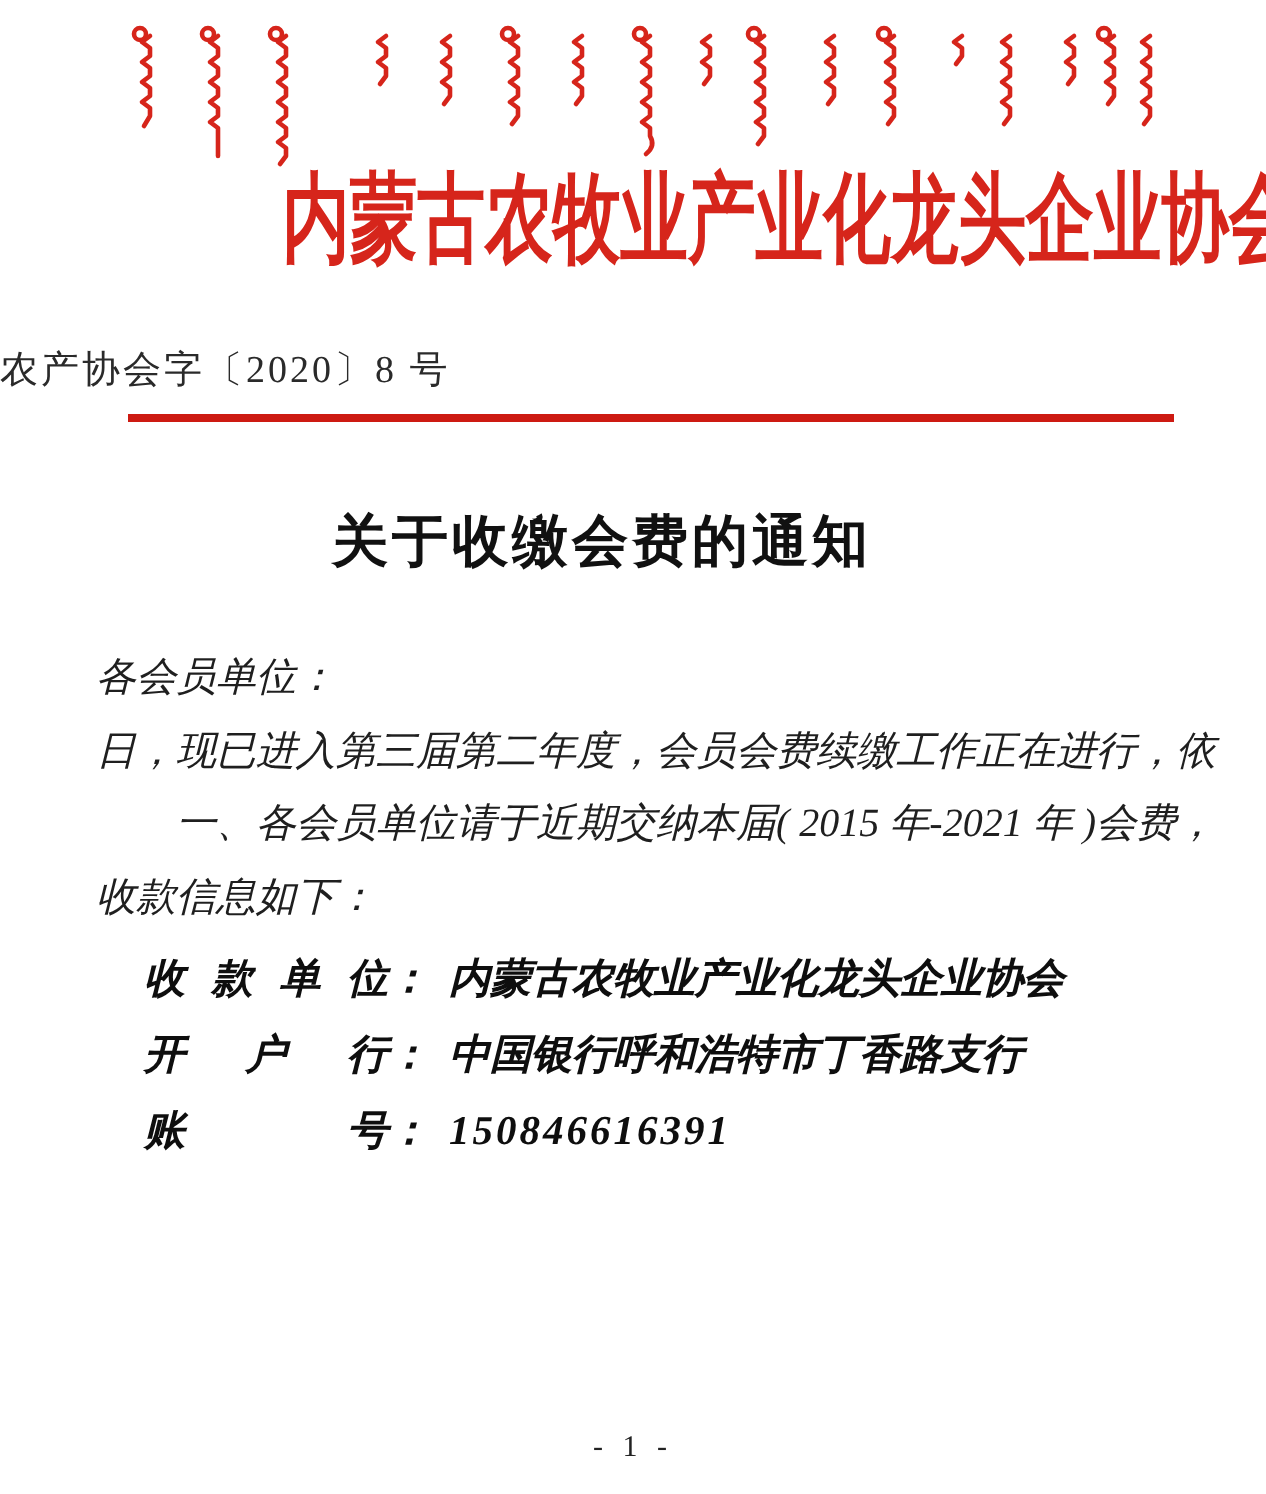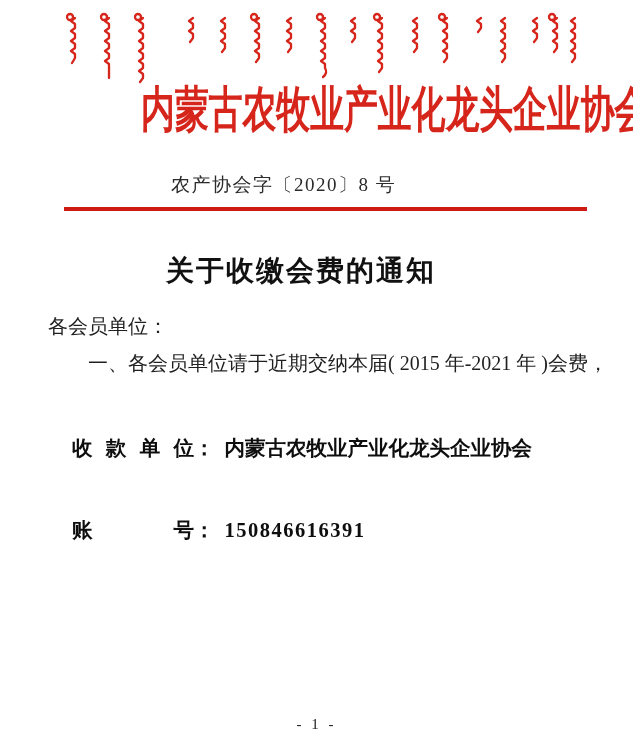--- a/index.html
+++ b/index.html
@@ -22,52 +22,51 @@
   .masthead .org-title{
     display:inline-block;
     font-size:49px;line-height:52px;
     font-weight:bold;
     color:#d6251b;
     transform:scaleX(0.69);
     transform-origin:center;
     letter-spacing:0;
   }
   .doc-number{
-    position:absolute;top:172px;left:16px;width:535px;
-    text-align:center;
+    position:absolute;top:172px;left:0;width:535px;
     font-size:19px;letter-spacing:1.5px;color:#2a2a2a;
   }
   .red-rule{
     position:absolute;top:207px;left:64px;width:523px;height:4px;
     background:#cd1a12;
   }
   .notice-title{
     position:absolute;top:252px;left:0;width:602px;
     text-align:center;
     font-size:28px;font-weight:bold;letter-spacing:2px;color:#111;
   }
   .body-block{
-    position:absolute;top:308px;left:48px;width:545px;
+    position:absolute;top:321px;left:48px;width:545px;
     font-size:20px;line-height:36.6px;
     white-space:nowrap;
+    font-style:italic;
   }
   .line{white-space:nowrap;}
   .indent{text-indent:40px;}
   .payment-block{
     margin-top:4px;
     padding-left:24px;
     font-weight:bold;
     font-size:20.5px;line-height:38px;
     color:#0e0e0e;
   }
   .pay-label{
     display:inline-block;width:122px;
     text-align:justify;text-align-last:justify;
     vertical-align:bottom;
-    margin-top:44px;
   }
   .pay-sep{display:inline-block;}
   .pay-value{margin-left:10px;}
   .pay-number{letter-spacing:1.5px;text-align:center;}
   .page-number{
     position:absolute;top:716px;left:0;width:633px;
     text-align:center;
     font-size:15px;letter-spacing:3px;color:#222;
   }
   .banner-stroke{stroke:#d6251b;fill:none;stroke-width:2.3;stroke-linejoin:round;stroke-linecap:round;}
@@ -114,25 +113,30 @@
   </div>
 
   <div class="doc-number">农产协会字〔2020〕8 号</div>
 
   <div class="red-rule"></div>
 
   <div class="notice-title">关于收缴会费的通知</div>
 
   <div class="body-block">
     <div class="line">各会员单位：</div>
+    <div class="line">日，现已进入第三届第二年度，会员会费续缴工作正在进行，依</div>
     <div class="line indent">一、各会员单位请于近期交纳本届( 2015 年-2021 年 )会费，</div>
+    <div class="line">收款信息如下：</div>
 
     <div class="payment-block">
       <div class="line">
         <span class="pay-label">收款单位</span><span class="pay-sep">：</span><span class="pay-value">内蒙古农牧业产业化龙头企业协会</span>
+      </div>
+      <div class="line">
+        <span class="pay-label">开户行</span><span class="pay-sep">：</span><span class="pay-value">中国银行呼和浩特市丁香路支行</span>
       </div>
       <div class="line">
         <span class="pay-label">账号</span><span class="pay-sep">：</span><span class="pay-value pay-number">150846616391</span>
       </div>
     </div>
   </div>
 
   <div class="page-number">- 1 -</div>
 
 </div>

